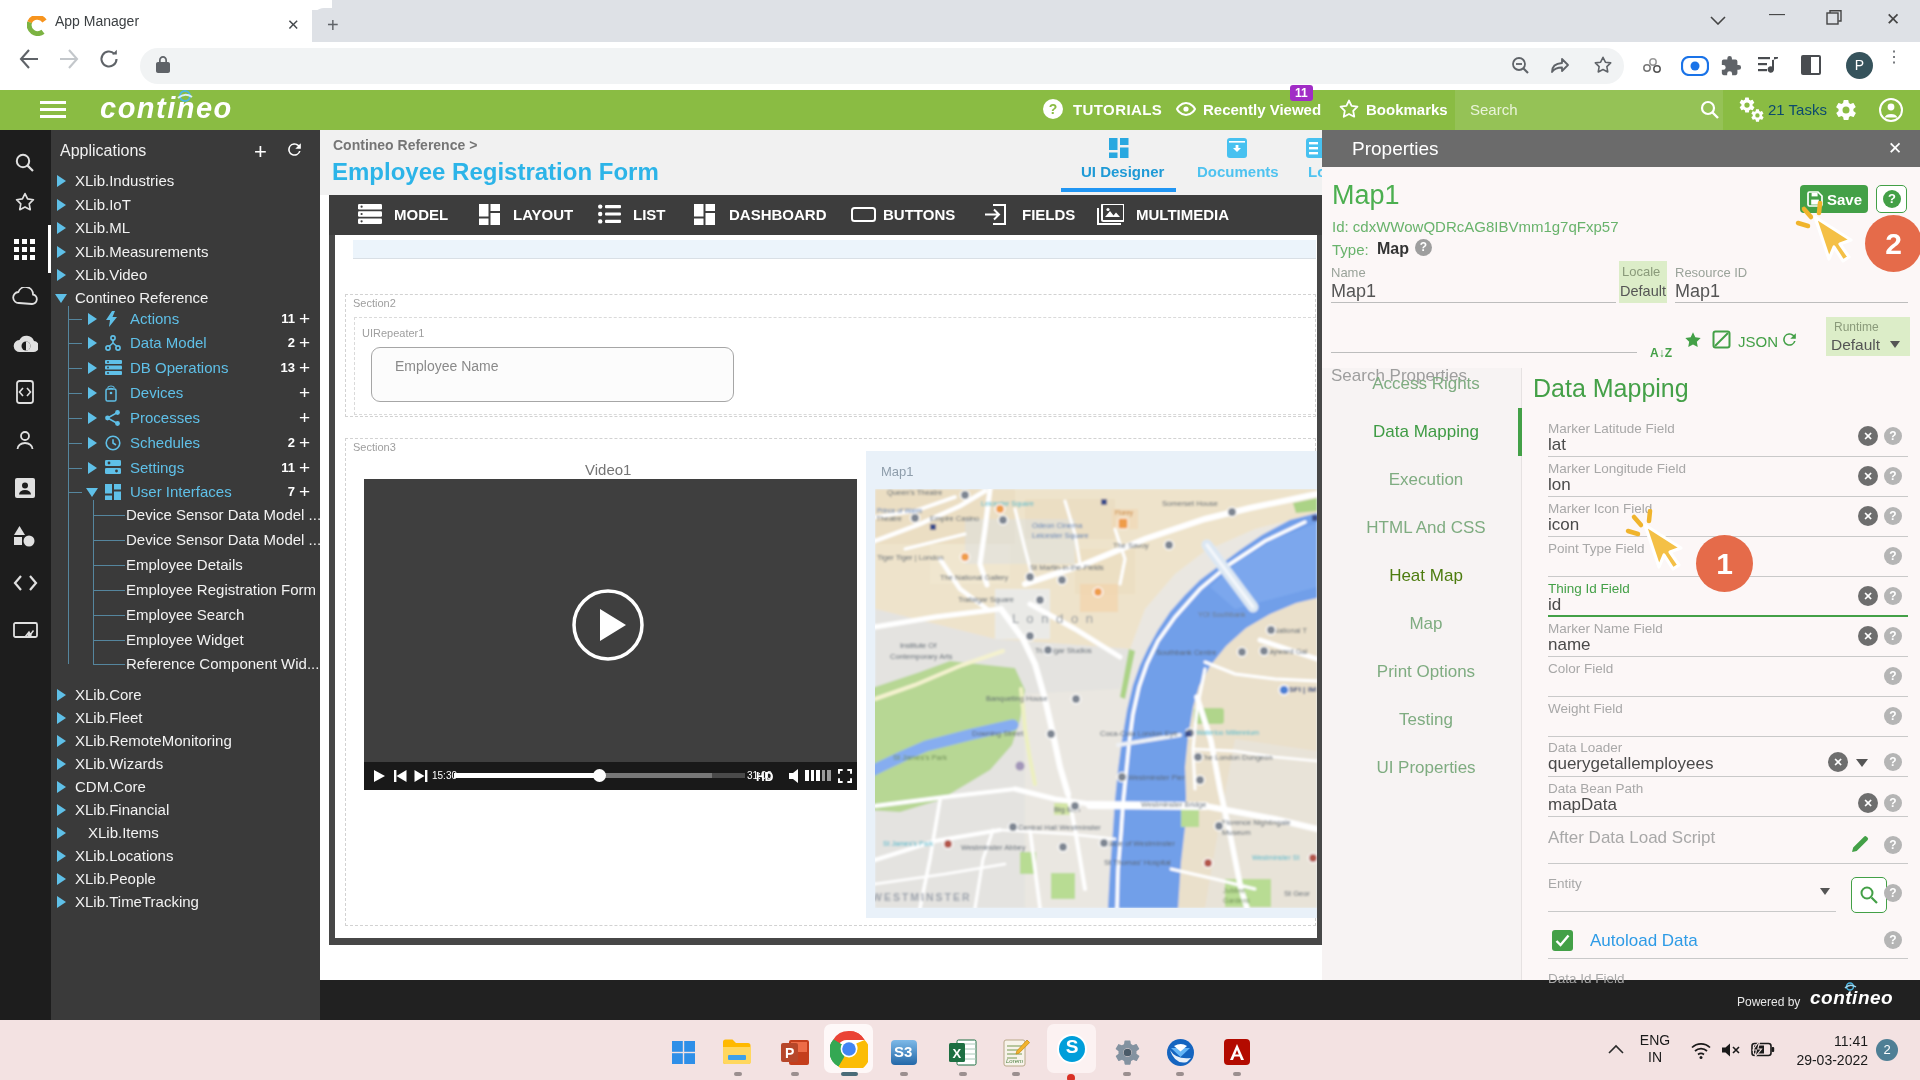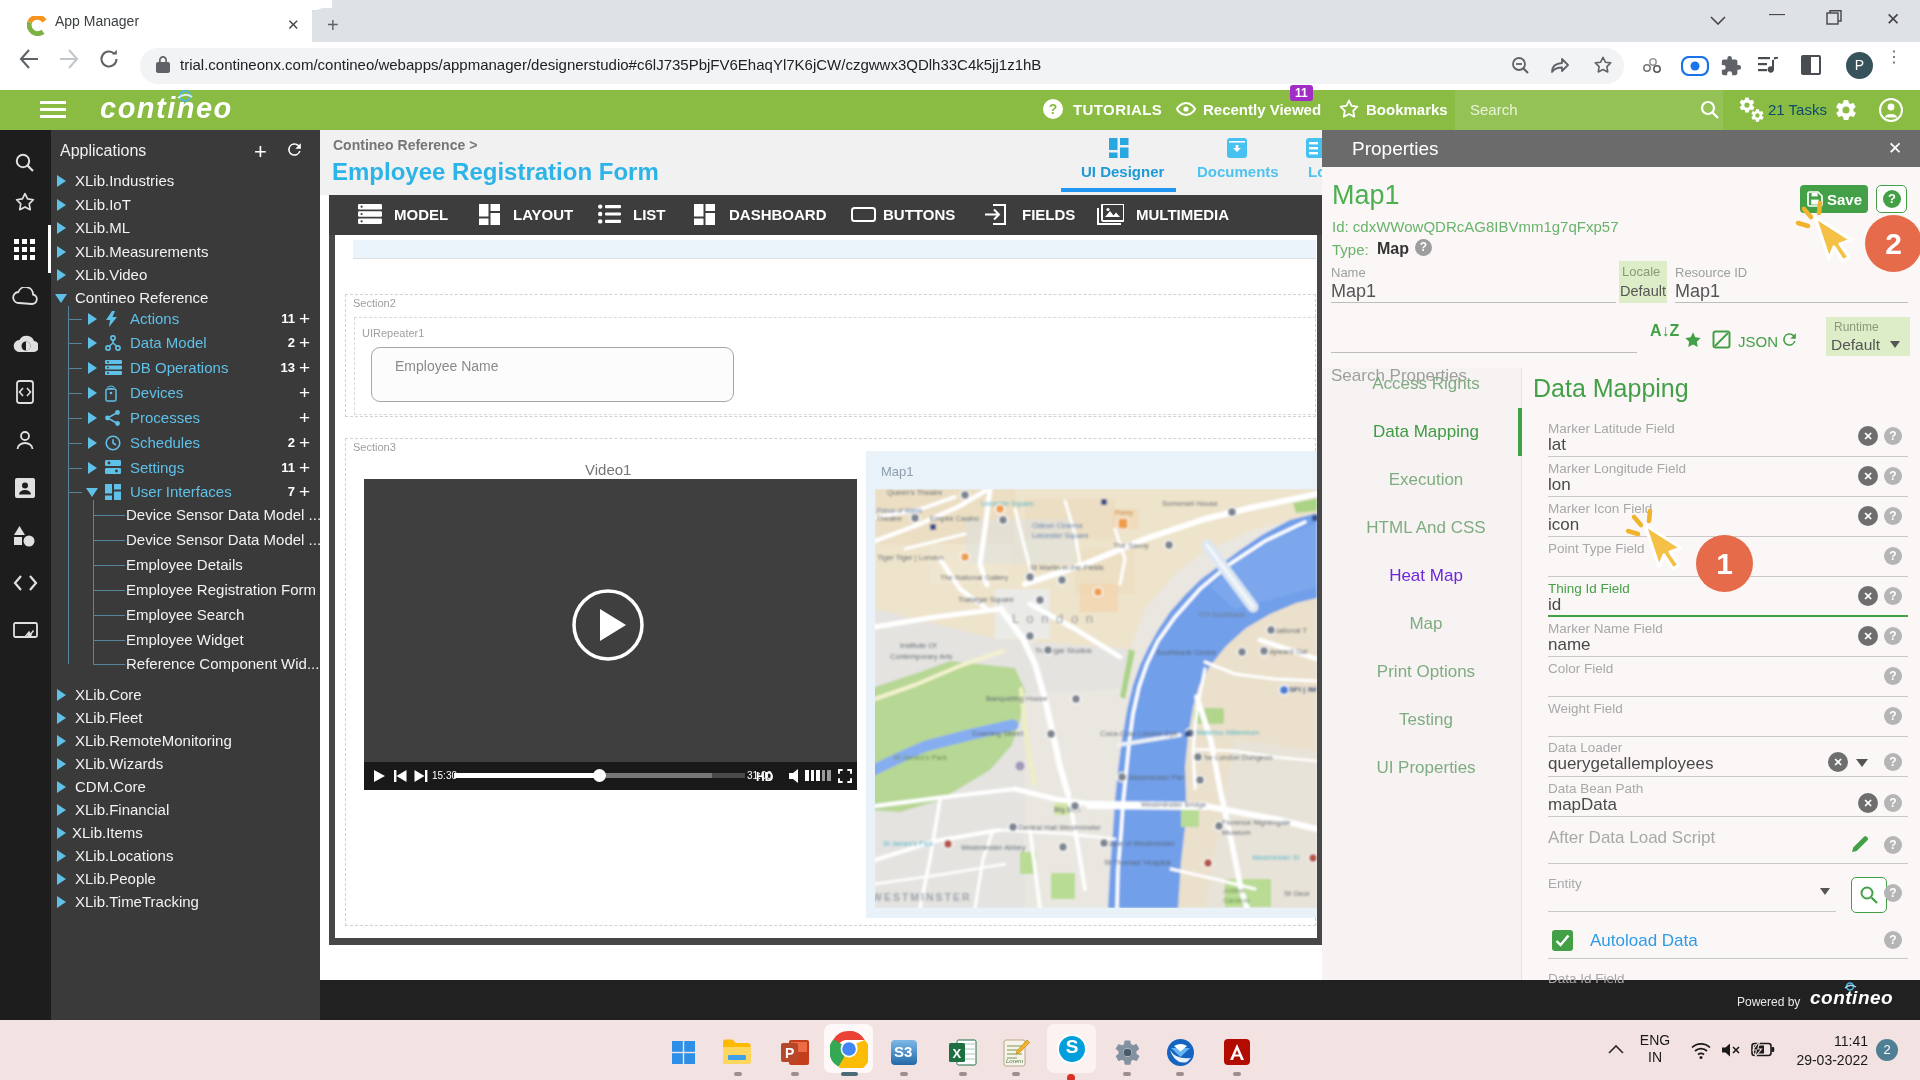--- a/index.html
+++ b/index.html
@@ -45,21 +45,20 @@
   <svg class="abs" style="left:98px;top:6px;" width="22" height="22" viewBox="0 0 22 22">
       <path d="M18.5 11 a7.5 7.5 0 1 1 -2.2-5.3" fill="none" stroke="#5f6368" stroke-width="2.1"></path>
       <path d="M18.8 1.8 v4.6 h-4.6 z" fill="#5f6368"></path>
     </svg>
   <div class="abs" style="left:140px;top:6px;width:1484px;height:36px;background:#f1f3f4;border-radius:18px;"></div>
   <div class="abs" style="left:156px;top:14px;width:14px;height:16px;">
     <svg width="14" height="17" viewBox="0 0 14 17">
         <path fill="#5f6368" d="M7 0C4.8 0 3 1.8 3 4v2H2c-1.1 0-2 .9-2 2v7c0 1.1.9 2 2 2h10c1.1 0 2-.9 2-2V8c0-1.1-.9-2-2-2h-1V4c0-2.2-1.8-4-4-4zm0 1.7c1.3 0 2.3 1 2.3 2.3v2H4.7V4c0-1.3 1-2.3 2.3-2.3z"></path>
       </svg>
   </div>
-  <div class="abs" style="left:180px;top:14px;font-size:15px;color:#202124;letter-spacing:0;">trial.contineonx.com/contineo/webapps/appmanager/designerstudio#c6lJ735PbjFV6EhaqYl7K6jCW/czgwwx3QDlh33C4k5jj1z1hB</div>
   <div class="abs" id="zoomout" style="left:1510px;top:13px;">
       <svg width="22" height="22" viewBox="0 0 22 22">
         <circle cx="9" cy="9" r="6" fill="none" stroke="#5f6368" stroke-width="1.8"></circle>
         <line x1="6" y1="9" x2="12" y2="9" stroke="#5f6368" stroke-width="1.8"></line>
         <line x1="13.5" y1="13.5" x2="18" y2="18" stroke="#5f6368" stroke-width="2.2"></line>
       </svg>
     </div>
   <div class="abs" style="left:1548px;top:12px;">
       <svg width="24" height="24" viewBox="0 0 24 24">
         <path d="M14 5 l6 6 -6 6 v-3.5 c-5 0 -8 1.5 -10 4.5 c0-5 3-8.5 10-9 z" fill="none" stroke="#5f6368" stroke-width="1.8" stroke-linejoin="round"></path>
@@ -418,21 +417,21 @@
   <div class="abs" style="left:24px;top:579px;color:#f2f2f2;font-size:15px;">XLib.Fleet</div>
   <div class="abs" style="left:6px;top:605px;width:0;height:0;border-left:9px solid #5fc0e8;border-top:6px solid transparent;border-bottom:6px solid transparent;"></div>
   <div class="abs" style="left:24px;top:602px;color:#f2f2f2;font-size:15px;">XLib.RemoteMonitoring</div>
   <div class="abs" style="left:6px;top:628px;width:0;height:0;border-left:9px solid #5fc0e8;border-top:6px solid transparent;border-bottom:6px solid transparent;"></div>
   <div class="abs" style="left:24px;top:625px;color:#f2f2f2;font-size:15px;">XLib.Wizards</div>
   <div class="abs" style="left:6px;top:651px;width:0;height:0;border-left:9px solid #5fc0e8;border-top:6px solid transparent;border-bottom:6px solid transparent;"></div>
   <div class="abs" style="left:24px;top:648px;color:#f2f2f2;font-size:15px;">CDM.Core</div>
   <div class="abs" style="left:6px;top:674px;width:0;height:0;border-left:9px solid #5fc0e8;border-top:6px solid transparent;border-bottom:6px solid transparent;"></div>
   <div class="abs" style="left:24px;top:671px;color:#f2f2f2;font-size:15px;">XLib.Financial</div>
   <div class="abs" style="left:6px;top:697px;width:0;height:0;border-left:9px solid #5fc0e8;border-top:6px solid transparent;border-bottom:6px solid transparent;"></div>
-  <div class="abs" style="left:21px;top:694px;color:#f2f2f2;font-size:15px;">XLib.Items</div>
+  <div class="abs" style="left:37px;top:694px;color:#f2f2f2;font-size:15px;">XLib.Items</div>
   <div class="abs" style="left:6px;top:720px;width:0;height:0;border-left:9px solid #5fc0e8;border-top:6px solid transparent;border-bottom:6px solid transparent;"></div>
   <div class="abs" style="left:24px;top:717px;color:#f2f2f2;font-size:15px;">XLib.Locations</div>
   <div class="abs" style="left:6px;top:743px;width:0;height:0;border-left:9px solid #5fc0e8;border-top:6px solid transparent;border-bottom:6px solid transparent;"></div>
   <div class="abs" style="left:24px;top:740px;color:#f2f2f2;font-size:15px;">XLib.People</div>
   <div class="abs" style="left:6px;top:766px;width:0;height:0;border-left:9px solid #5fc0e8;border-top:6px solid transparent;border-bottom:6px solid transparent;"></div>
   <div class="abs" style="left:24px;top:763px;color:#f2f2f2;font-size:15px;">XLib.TimeTracking</div>
 </div>
 
 <div class="abs" style="left:320px;top:130px;width:1002px;height:890px;background:#fff;" id="content">
 
@@ -788,41 +787,41 @@
   <div class="abs" style="left:9px;top:151px;color:#555;font-size:18px;">Map1</div>
   <div class="abs" style="left:9px;top:172px;width:285px;height:1px;background:#bdbdbd;"></div>
   <div class="abs" style="left:297px;top:131px;width:48px;height:42px;background:#dcedc8;"></div>
   <div class="abs" style="left:300px;top:134px;color:#8a9a7a;font-size:13px;">Locale</div>
   <div class="abs" style="left:298px;top:153px;color:#555;font-size:14.5px;">Default</div>
   <div class="abs" style="left:353px;top:135px;color:#9aa39a;font-size:13px;">Resource ID</div>
   <div class="abs" style="left:353px;top:151px;color:#555;font-size:18px;">Map1</div>
   <div class="abs" style="left:353px;top:172px;width:233px;height:1px;background:#bdbdbd;"></div>
   <div class="abs" style="left:9px;top:200px;color:#9e9e9e;font-size:17px;margin-top:36px;">Search Properties</div>
   <div class="abs" style="left:9px;top:222px;width:306px;height:1px;background:#bdbdbd;"></div>
-  <div class="abs" style="left:328px;top:192px;color:#43a047;font-size:16px;font-weight:bold;">A↓Z</div>
+  <div class="abs" style="left:328px;top:216px;color:#43a047;font-size:12px;font-weight:bold;">A↓Z</div>
   <svg class="abs" style="left:361px;top:200px;" width="20" height="20" viewBox="0 0 24 24">
       <path d="M12 2.8l2.8 5.8 6.4.9-4.6 4.5 1.1 6.4-5.7-3-5.7 3 1.1-6.4L2.8 9.5l6.4-.9z" fill="#43a047"></path>
     </svg>
   <svg class="abs" style="left:390px;top:200px;" width="19" height="19" viewBox="0 0 19 19">
       <rect x="1.5" y="1.5" width="16" height="16" rx="2" fill="none" stroke="#43a047" stroke-width="2"></rect>
       <line x1="3" y1="16" x2="16" y2="3" stroke="#43a047" stroke-width="2"></line>
     </svg>
   <div class="abs" style="left:416px;top:203px;color:#43a047;font-size:15px;">JSON</div>
   <svg class="abs" style="left:458px;top:200px;" width="19" height="19" viewBox="0 0 24 24">
       <path fill="#43a047" d="M17.65 6.35A8 8 0 1 0 19.73 14h-2.08A6 6 0 1 1 12 6c1.66 0 3.14.69 4.22 1.78L13 11h7V4l-2.35 2.35z"></path>
     </svg>
   <div class="abs" style="left:504px;top:187px;width:84px;height:39px;background:#dcedc8;"></div>
   <div class="abs" style="left:512px;top:190px;color:#8a9a7a;font-size:12px;">Runtime</div>
   <div class="abs" style="left:509px;top:206px;color:#555;font-size:15.5px;">Default</div>
   <div class="abs" style="left:568px;top:211px;width:0;height:0;border-top:7px solid #555;border-left:5.5px solid transparent;border-right:5.5px solid transparent;"></div>
   <div class="abs" style="left:0;top:244px;width:208px;text-align:center;color:#7fac81;font-size:17px;font-weight:normal;">Access Rights</div>
   <div class="abs" style="left:0;top:292px;width:208px;text-align:center;color:#3f9b44;font-size:17px;font-weight:normal;">Data Mapping</div>
   <div class="abs" style="left:0;top:340px;width:208px;text-align:center;color:#7fac81;font-size:17px;font-weight:normal;">Execution</div>
   <div class="abs" style="left:0;top:388px;width:208px;text-align:center;color:#7fac81;font-size:17px;font-weight:normal;">HTML And CSS</div>
-  <div class="abs" style="left:0;top:436px;width:208px;text-align:center;color:#6d28d9;font-size:17px;font-weight:normal;">Heat Map</div>
+  <div class="abs" style="left:0;top:436px;width:208px;text-align:center;color:#4d7c0f;font-size:17px;font-weight:normal;">Heat Map</div>
   <div class="abs" style="left:0;top:484px;width:208px;text-align:center;color:#7fac81;font-size:17px;font-weight:normal;">Map</div>
   <div class="abs" style="left:0;top:532px;width:208px;text-align:center;color:#7fac81;font-size:17px;font-weight:normal;">Print Options</div>
   <div class="abs" style="left:0;top:580px;width:208px;text-align:center;color:#7fac81;font-size:17px;font-weight:normal;">Testing</div>
   <div class="abs" style="left:0;top:628px;width:208px;text-align:center;color:#7fac81;font-size:17px;font-weight:normal;">UI Properties</div>
   <div class="abs" style="left:196px;top:278px;width:4px;height:48px;background:#43a047;"></div>
   <div class="abs" style="left:211px;top:244px;color:#44a048;font-size:25px;">Data Mapping</div>
   <div class="abs" style="left:226px;top:291px;color:#a8a8a8;font-size:13.5px;">Marker Latitude Field</div>
   <div class="abs" style="left:226px;top:305px;color:#4a4a4a;font-size:17px;">lat</div>
   <div class="abs" style="left:226px;top:326px;width:360px;height:1px;background:#c9c9c9;"></div>
   <div class="abs" style="left:536px;top:296px;width:20px;height:20px;border-radius:50%;background:#6e6e6e;color:#fff;font-size:11px;font-weight:bold;text-align:center;line-height:20px;">✕</div>

